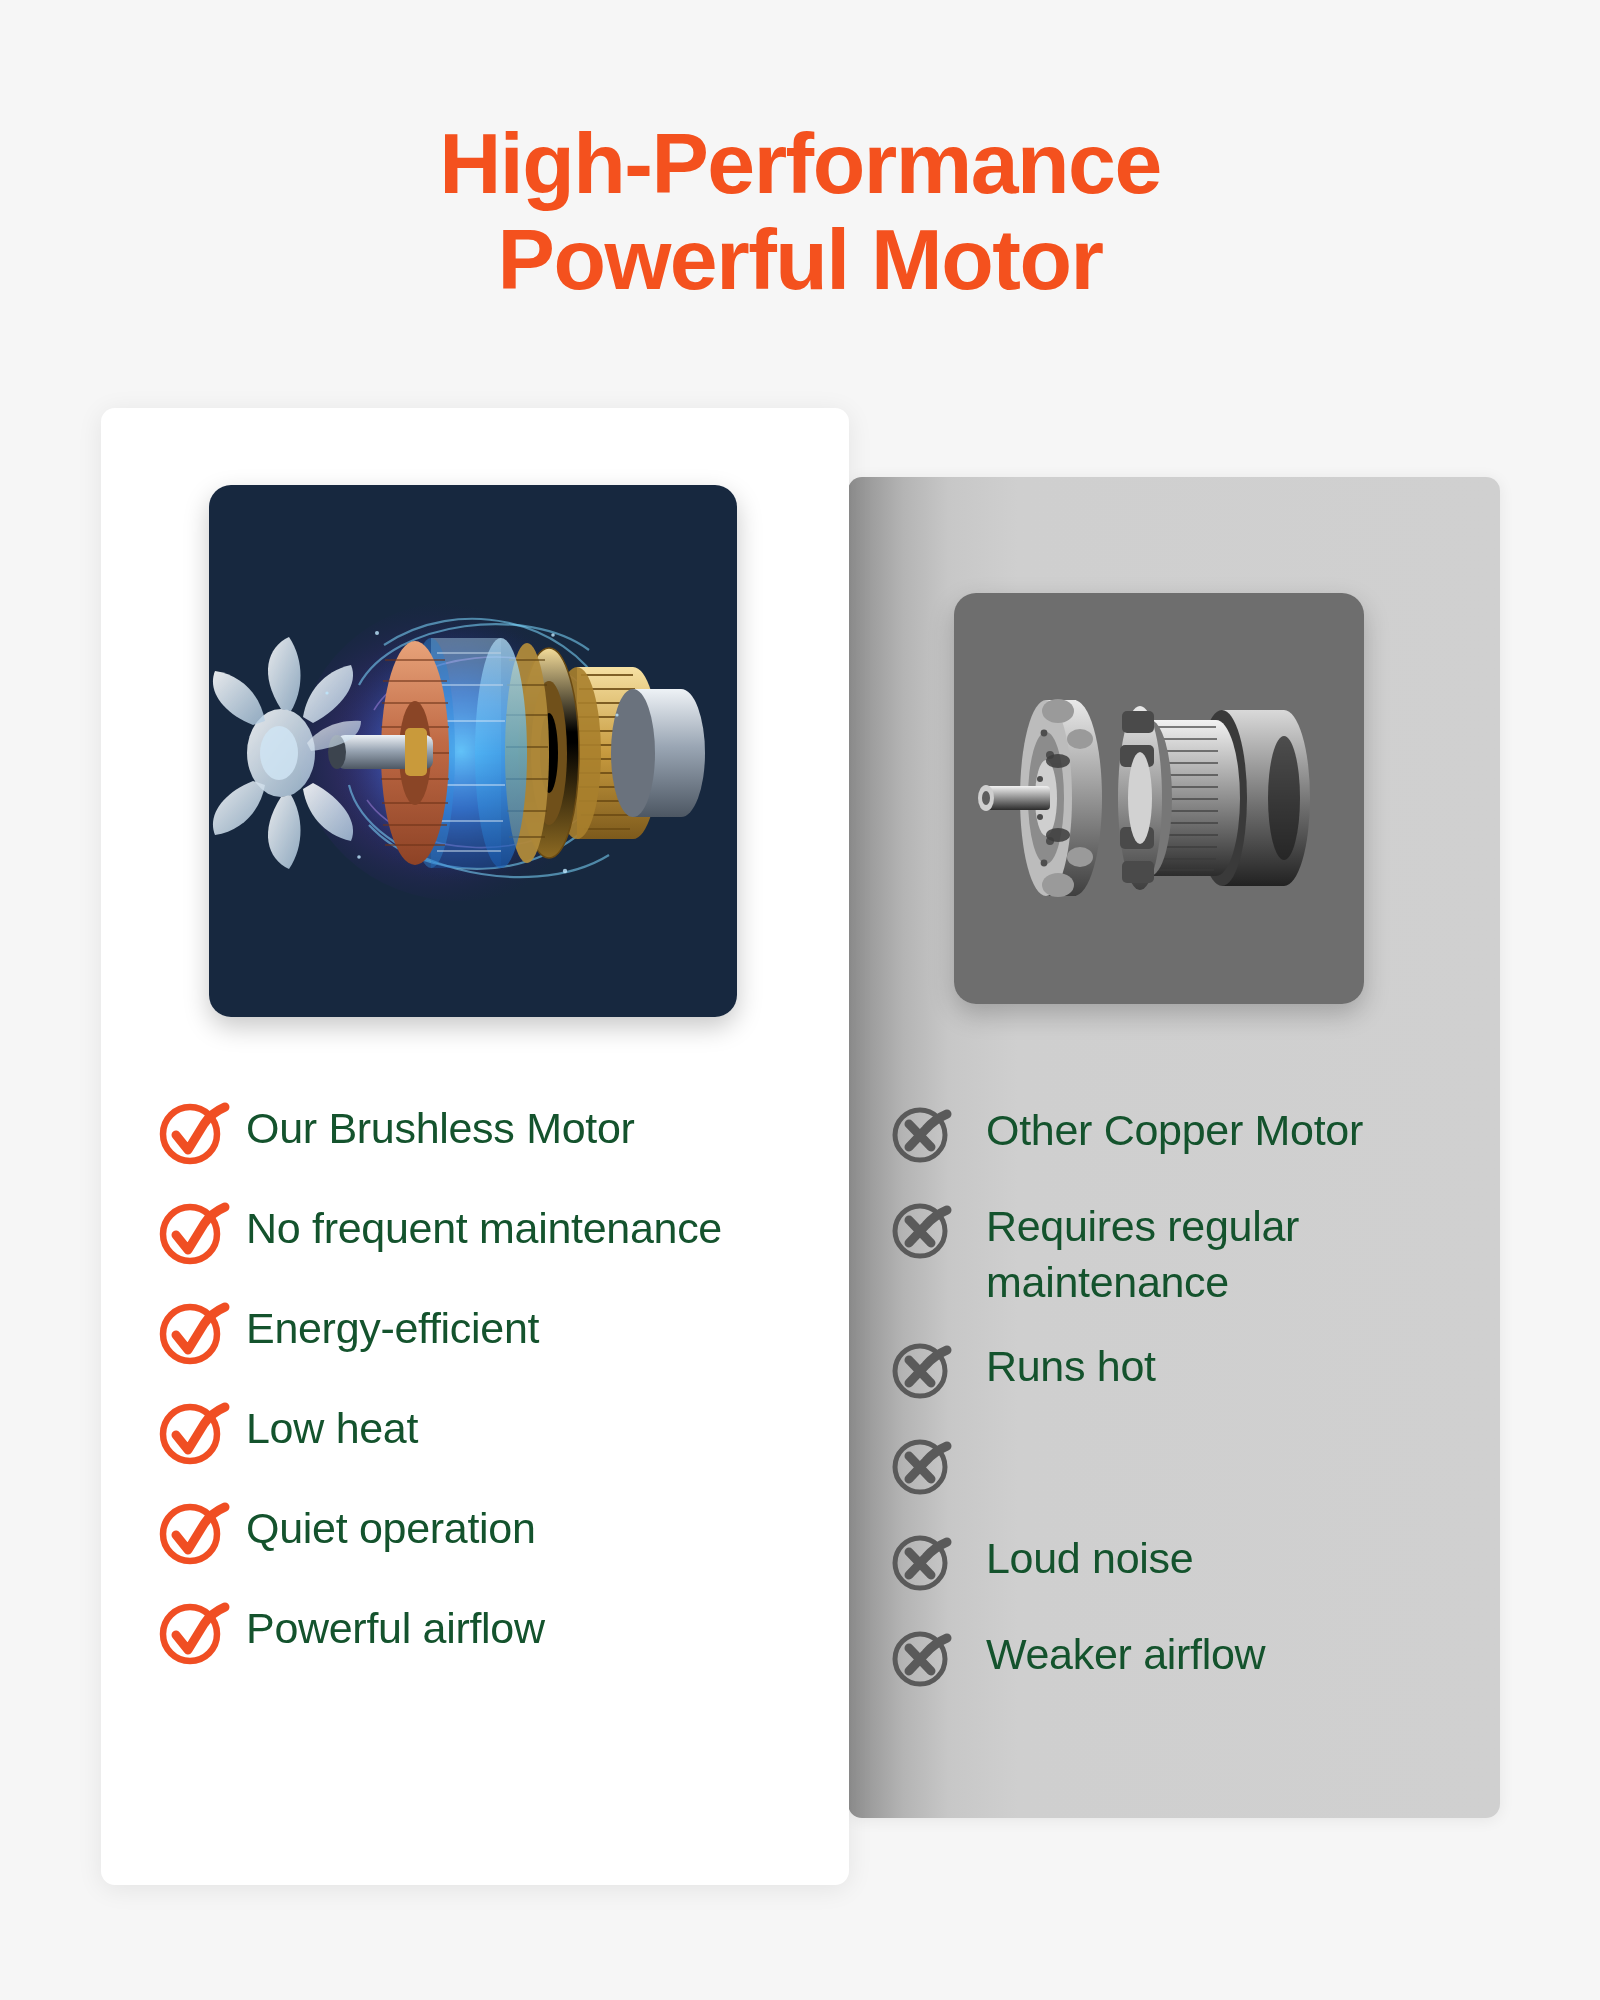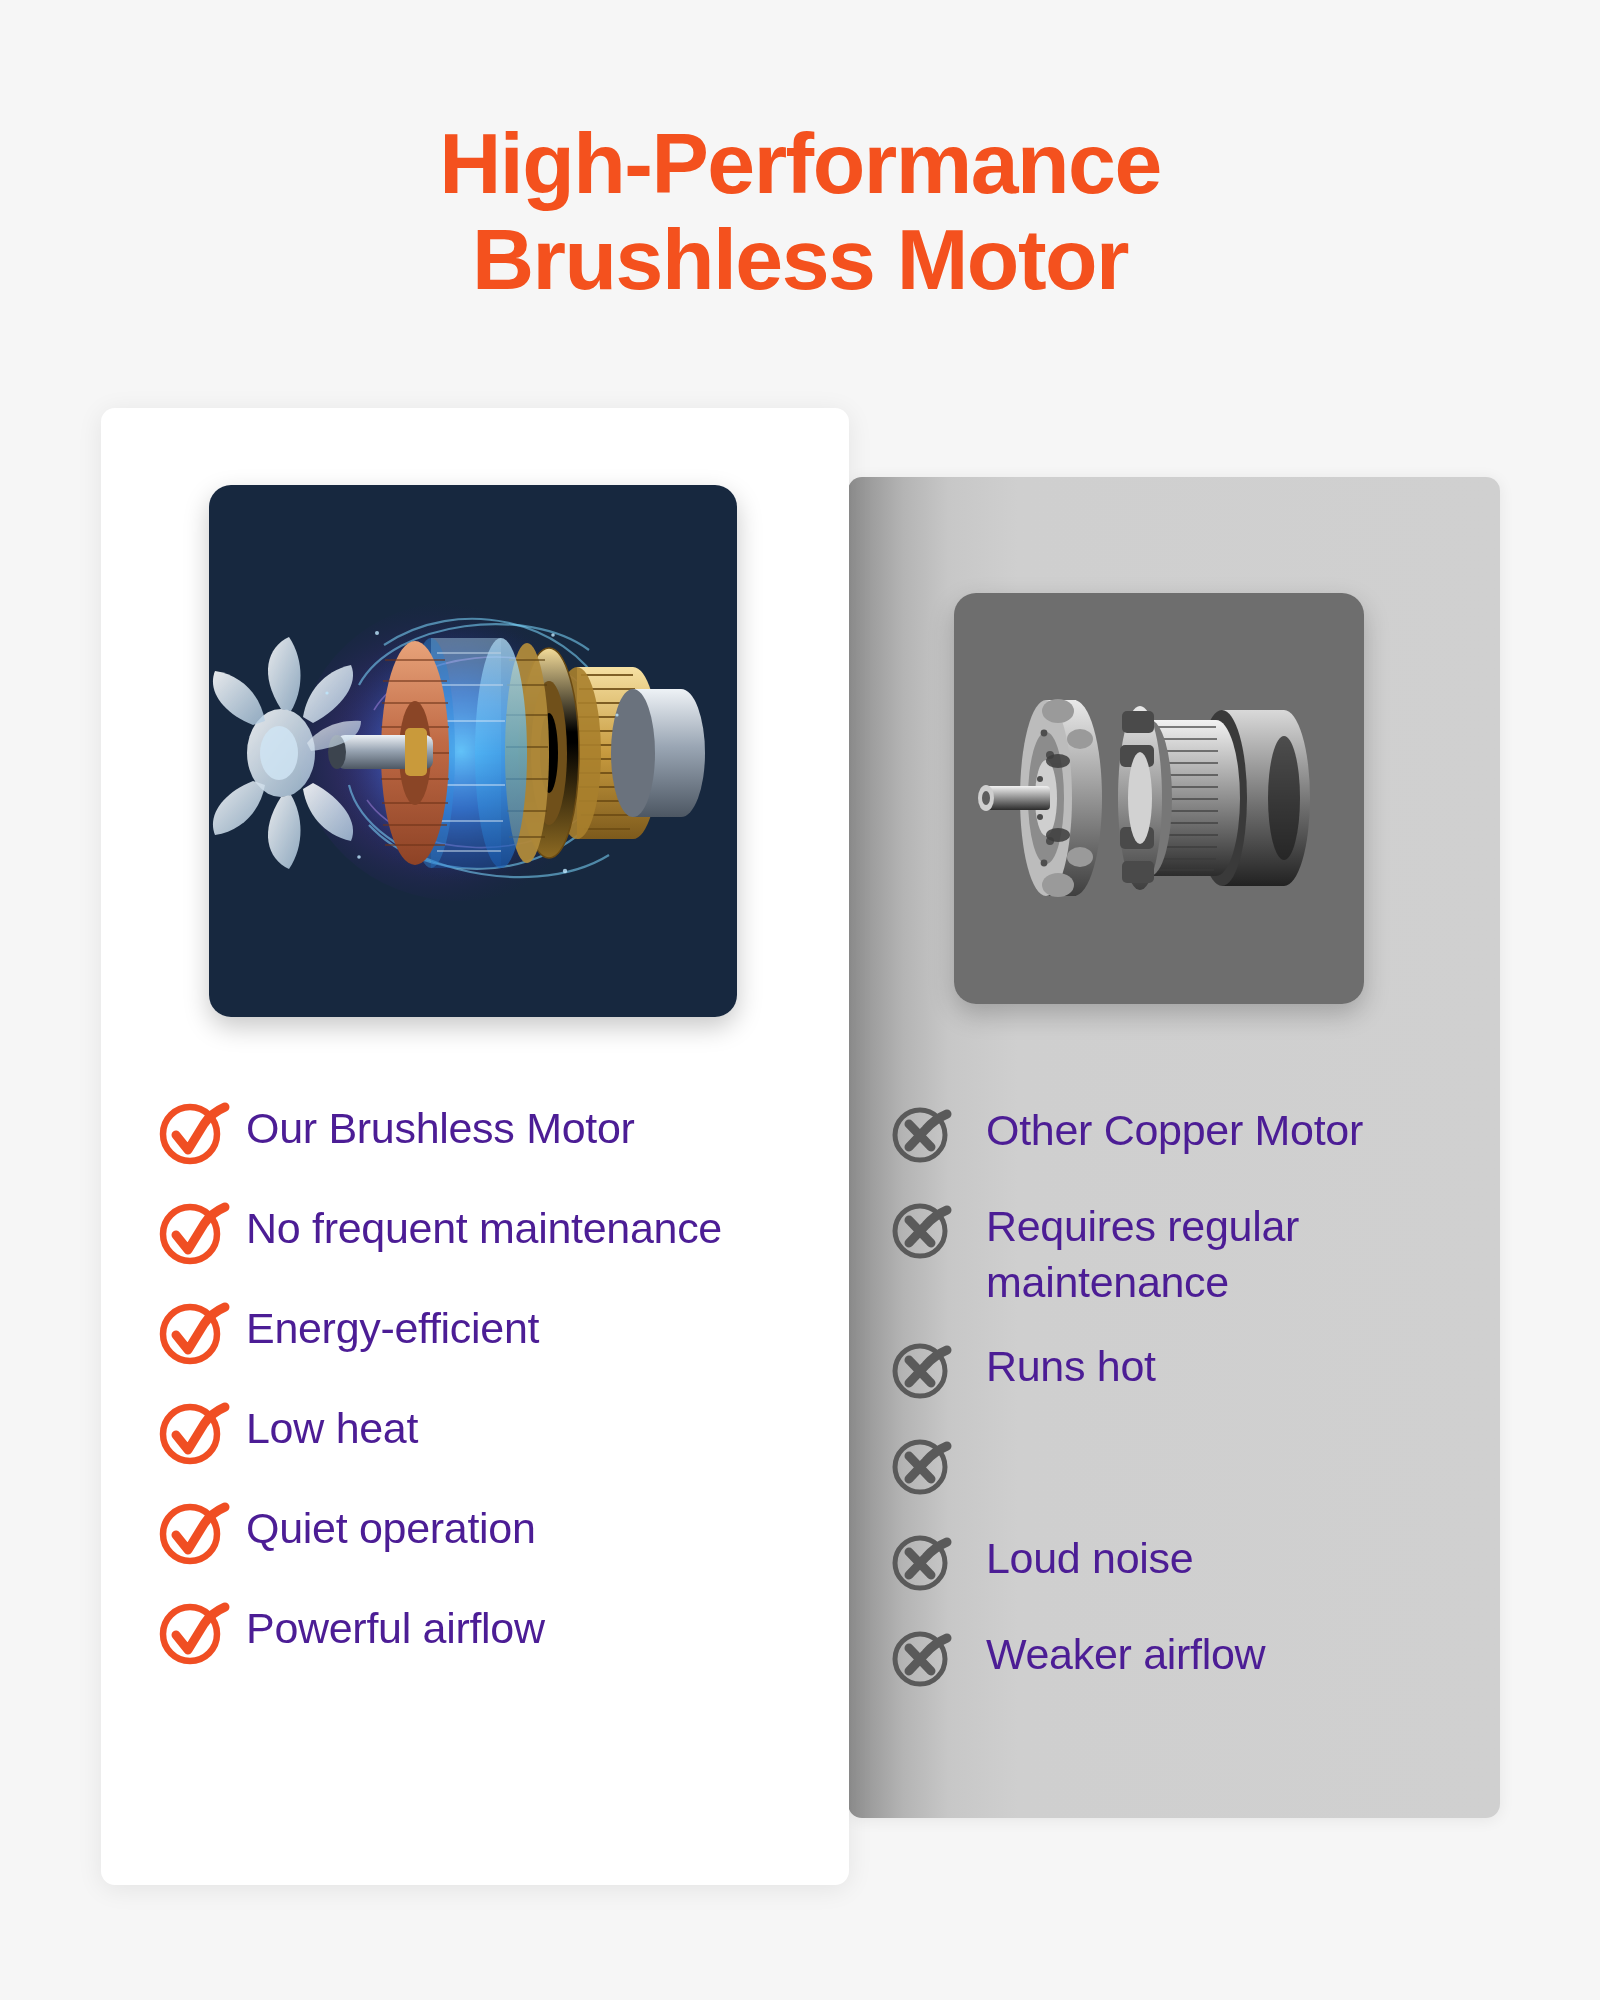--- a/index.html
+++ b/index.html
@@ -78,37 +78,37 @@
   .list-left  .row { margin-bottom:28px; }
   .list-right .row { margin-bottom:24px; }
   .list-left  .row:last-child, .list-right .row:last-child { margin-bottom:0; }
 
   .icon-wrap { flex:0 0 auto; width:88px; height:72px; position:relative; }
   .icon-wrap svg { position:absolute; left:0; top:0; width:88px; height:72px; }
 
   .row-label {
     font-size:43px;
     line-height:56px;
-    color:#4c1d95;
+    color:#14532d;
     font-family:"Liberation Sans", sans-serif;
     padding-top:4px;
     letter-spacing:-0.3px;
   }
   .list-left  .row-label { margin-left:6px; }
   .list-right .row-label { margin-left:14px; }
   .list-right .row-label.wrap { max-width:420px; }
 </style>
 </head>
 <body>
 
 <div id="root">
 
   <h1 class="title">
     <span class="l">High-Performance</span>
-    <span class="l">Brushless Motor</span>
+    <span class="l">Powerful Motor</span>
   </h1>
 
   <div class="gray-panel"></div>
 
   <div class="white-card"></div>
 
   <div class="img-frame img-left">
     <div class="motor-dark"></div>
     <svg class="art" viewBox="0 0 528 532" preserveAspectRatio="none">
       <defs>

